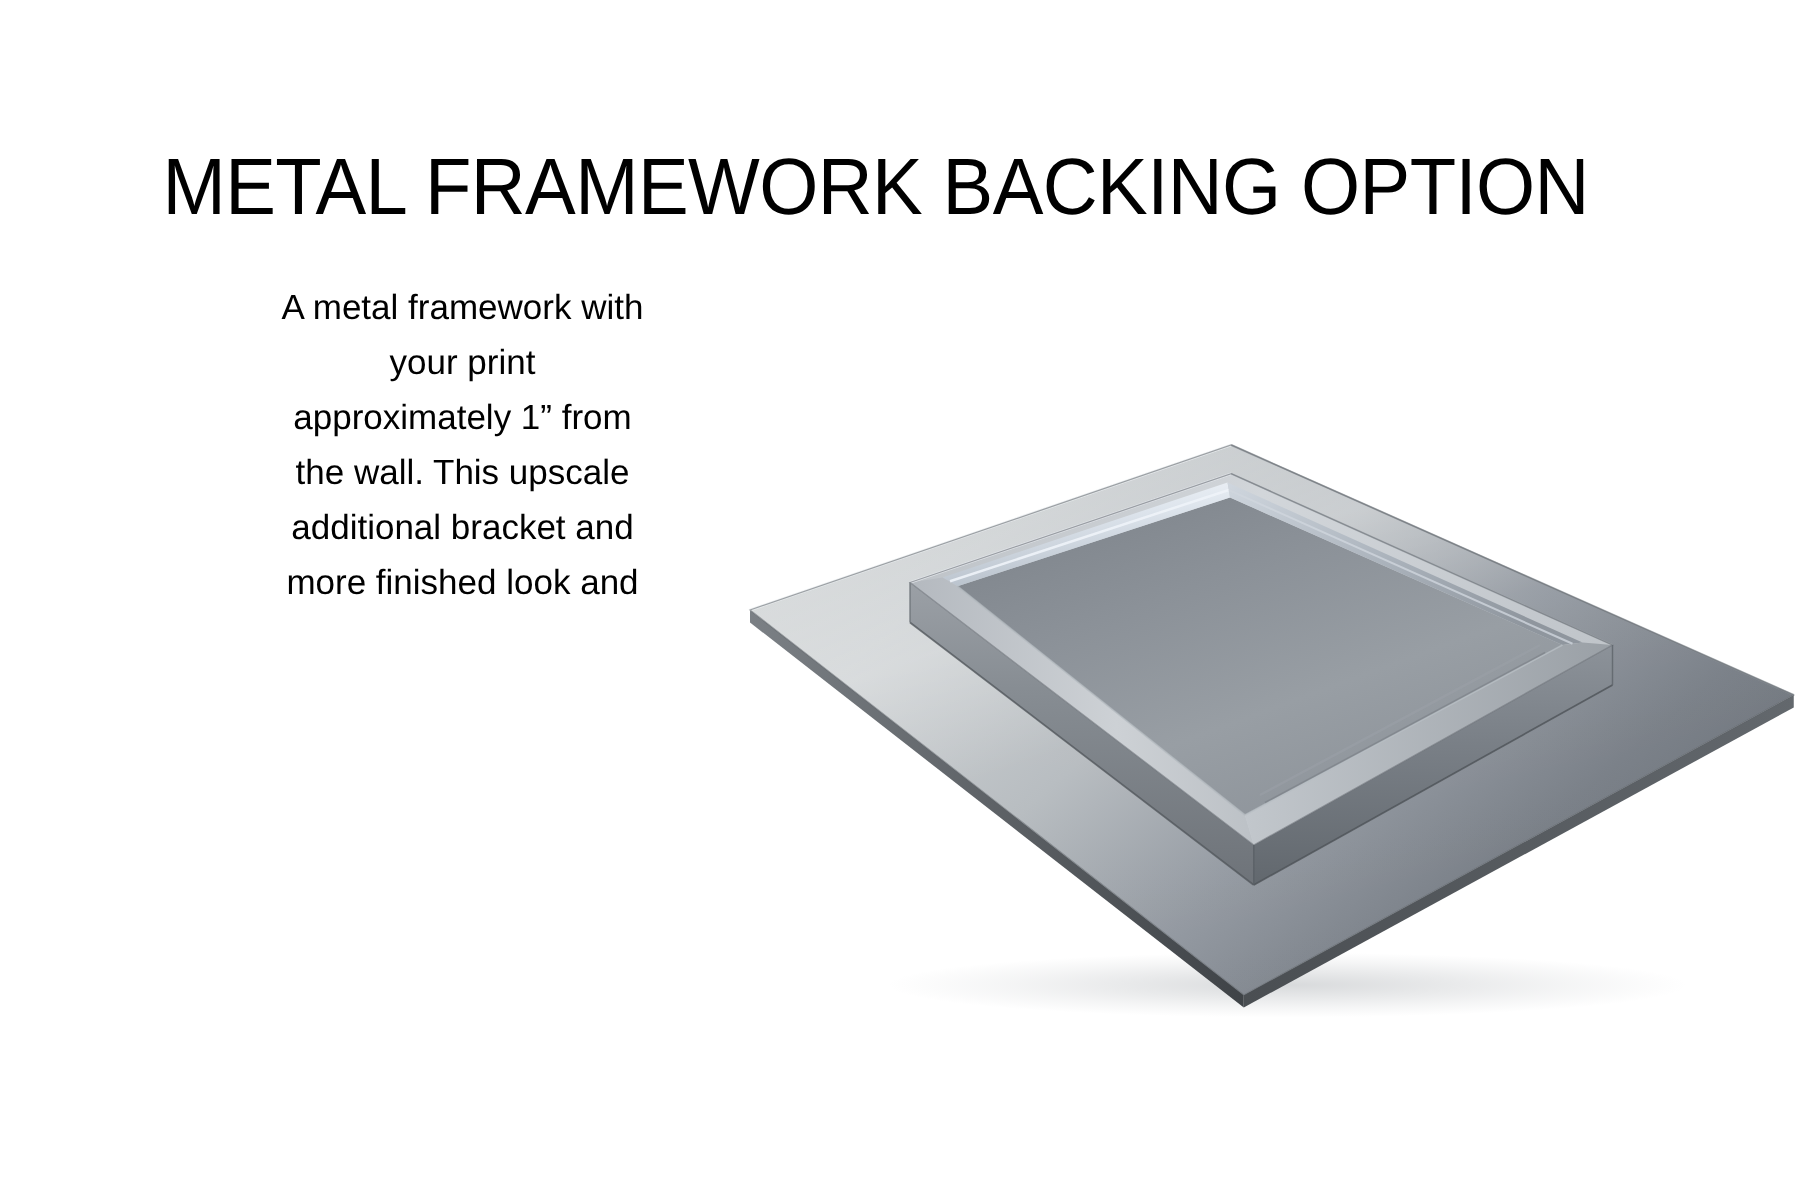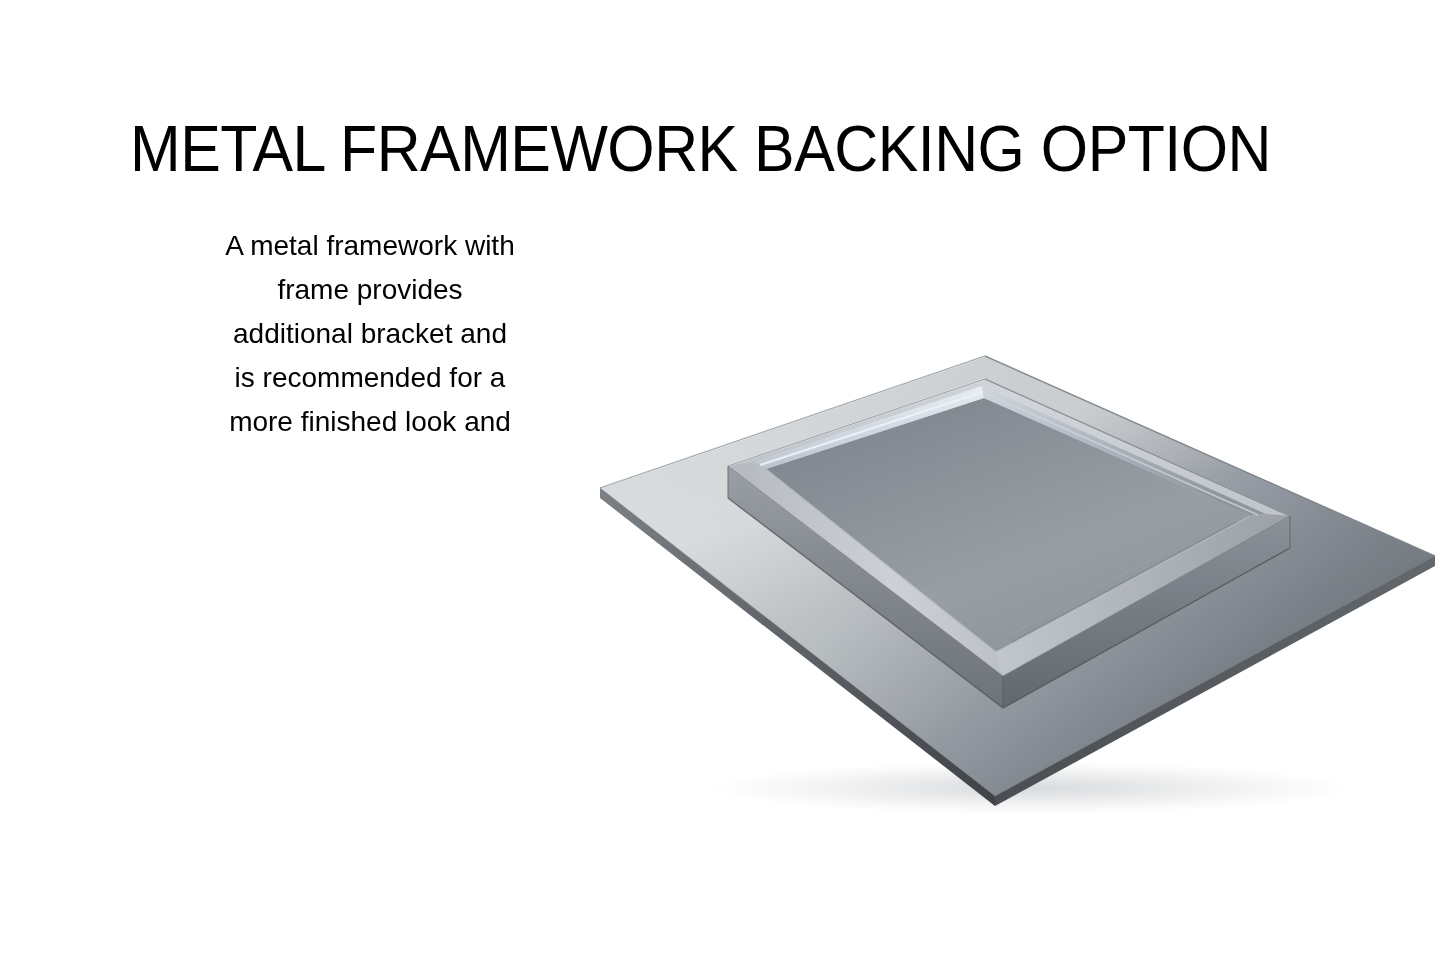--- a/index.html
+++ b/index.html
@@ -63,23 +63,24 @@
 </style>
 </head>
 <body>
 
 <div id="slide">
 
   <h1 id="slide-title">METAL FRAMEWORK BACKING OPTION</h1>
 
   <div id="body-text">
     <span class="tline">A metal framework with</span>
-    <span class="tline">frame provides</span>
+    <span class="tline">your print</span>
+    <span class="tline">approximately 1” from</span>
+    <span class="tline">the wall. This upscale</span>
     <span class="tline">additional bracket and</span>
-    <span class="tline">is recommended for a</span>
     <span class="tline">more finished look and</span>
   </div>
 
   <figure id="product-figure">
     <svg viewBox="0 0 910 500" xmlns="http://www.w3.org/2000/svg">
       <defs>
 
         <linearGradient id="gPlate" x1="0" y1="0.15" x2="1" y2="0.75">
           <stop offset="0.00" stop-color="#d5d8d9"></stop>
           <stop offset="0.18" stop-color="#cbcfd1"></stop>

